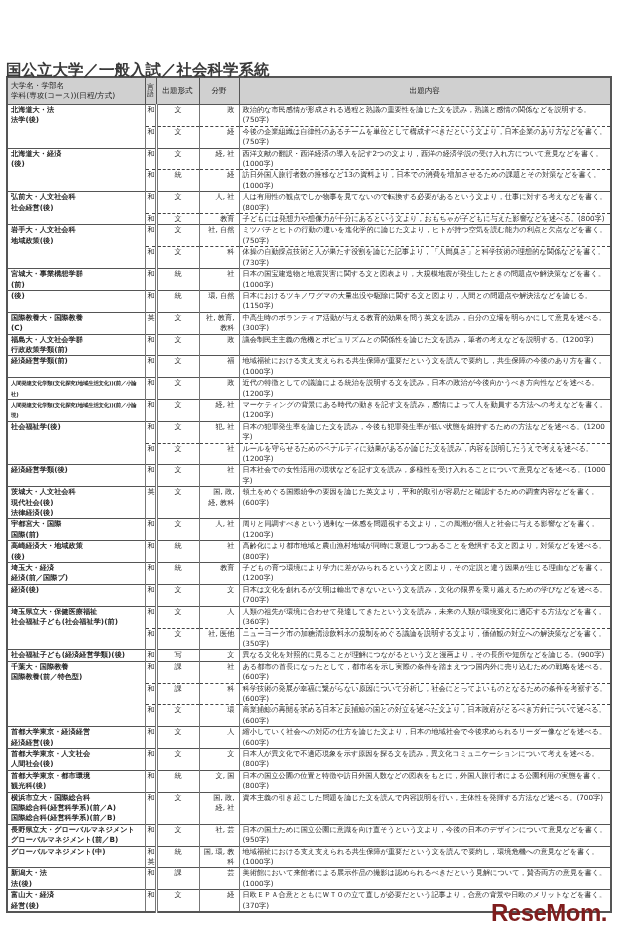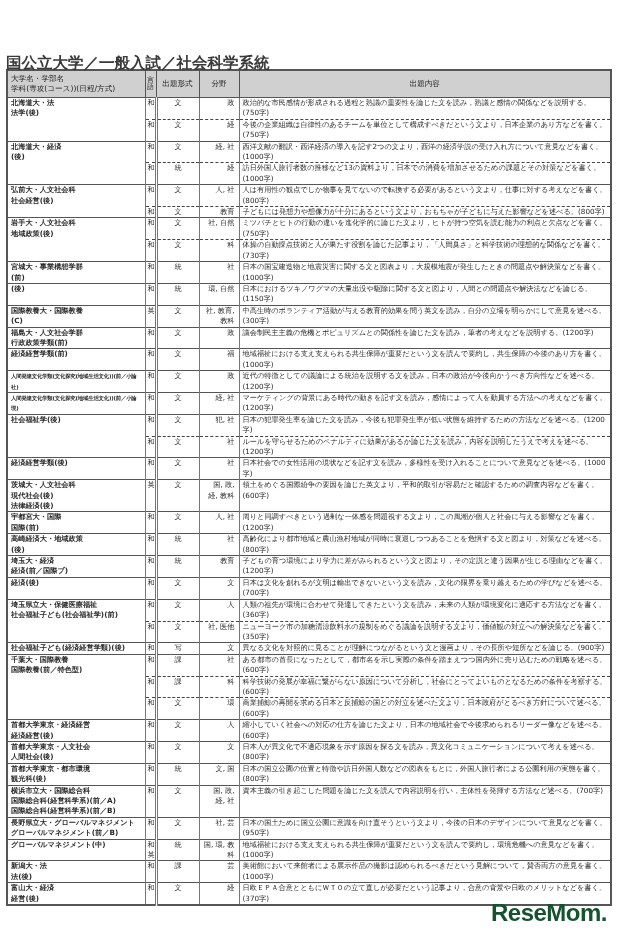--- a/index.html
+++ b/index.html
@@ -9,21 +9,21 @@
     color: #2a2a2a;
   }
   .page { position: absolute; left: 6px; top: 52px; width: 606px; }
   .title-bar {
     background: #333333; color: #ffffff; height: 30px;
     display: flex; align-items: center; justify-content: center;
     font-weight: bold; font-size: 24px; letter-spacing: 18px;
   }
   .subtitle {
     font-size: 15.5px; font-weight: bold; color: #3a3a3a;
-    height: 16px; line-height: 20px; margin-top: 1px; letter-spacing: 0px;
+    height: 16px; line-height: 20px; margin-top: 8px; letter-spacing: 0px;
   }
   table.themes {
     width: 606px; border-collapse: collapse; table-layout: fixed;
     font-size: 7.2px; line-height: 10.4px;
     border: 2px solid #555;
   }
   table.themes col.c-univ { width: 138px; }
   table.themes col.c-lang { width: 11px; }
   table.themes col.c-fmt  { width: 43px; }
   table.themes col.c-fld  { width: 40px; }
@@ -41,21 +41,21 @@
   td.lang { border-right: 3px double #777; text-align: left; padding-left: 2px; }
   td.fmt, td.fld { text-align: center; }
   td.fld { text-align: right; padding-right: 4px; }
   tr.grp td { border-top: 1.5px solid #555; }
   tr.sub td.fmt, tr.sub td.fld, tr.sub td.cont, tr.sub td.lang { border-top: 1px dashed #444; }
   td.univ { line-height: 10.4px; font-weight: bold; }
   td.univ.small { font-size: 5.4px; letter-spacing: -0.2px; }
   .watermark {
     position: absolute; right: 10px; bottom: 10px;
     font-family: "Liberation Sans", sans-serif; font-weight: bold;
-    font-size: 24px; color: #14532d; letter-spacing: -0.5px;
+    font-size: 24px; color: #7f1d1d; letter-spacing: -0.5px;
   }
 </style>
 </head>
 <body>
 
 <div class="page">
   <div class="subtitle">国公立大学／一般入試／社会科学系統</div>
   <table class="themes">
     <colgroup>
       <col class="c-univ">

